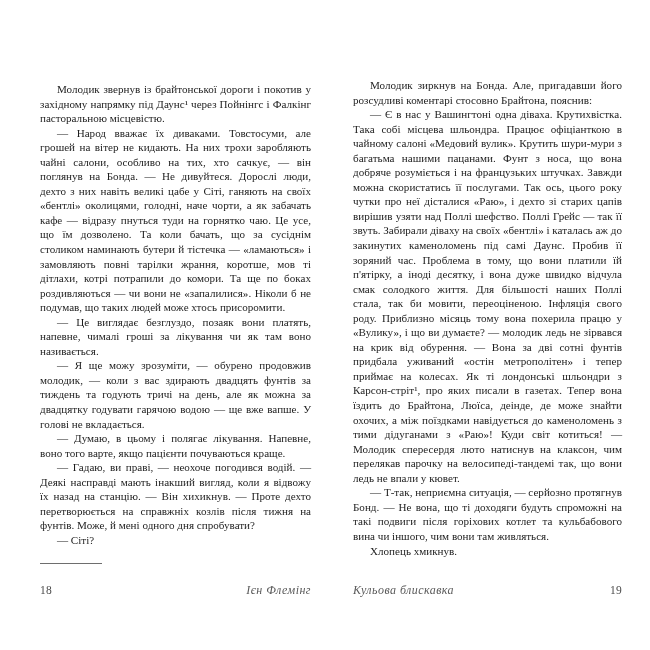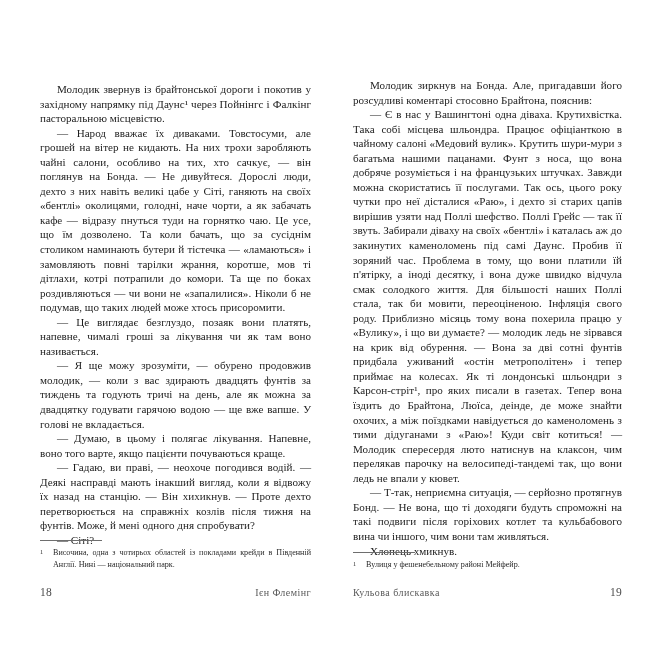--- a/index.html
+++ b/index.html
@@ -93,23 +93,24 @@
   .page-right .footer {
     left: 28px;
     right: 28px;
   }
   .folio {
     font-size: 11.5px;
     color: #4b4b4b;
     letter-spacing: 0.3px;
   }
   .running-head {
-    font-size: 10px;
+    font-size: 12px;
     color: #5a5a5a;
     letter-spacing: 0.45px;
+    font-style: italic;
   }
   .spacer { flex: 1 1 auto; }
 </style>
 </head>
 <body>
 
 <div class="spread">
 
   <div class="page page-left">
 
@@ -118,50 +119,39 @@
       <p><span>— Народ вважає їх диваками. Товстосуми, але грошей на вітер не кидають. На них трохи заробляють чайні салони, особливо на тих, хто сачкує, — він поглянув на Бонда. — Не дивуйтеся. Дорослі люди, дехто з них навіть великі цабе у Сіті, ганяють на своїх «бентлі» околицями, голодні, наче чорти, а як забачать кафе — відразу пнуться туди на горнятко чаю. Це усе, що їм дозволено. Та коли бачать, що за сусіднім столиком наминають бутери й тістечка — «ламаються» і замовляють повні тарілки жрання, коротше, мов ті дітлахи, котрі потрапили до комори. Та ще по боках роздивляються — чи вони не «запалилися». Ніколи б не подумав, що таких людей може хтось присоромити.</span></p>
       <p><span>— Це виглядає безглуздо, позаяк вони платять, напевне, чималі гроші за лікування чи як там воно називається.</span></p>
       <p><span>— Я ще можу зрозуміти, — обурено продовжив молодик, — коли з вас здирають двадцять фунтів за тиждень та годують тричі на день, але як можна за двадцятку годувати гарячою водою — ще вже вапше. У голові не вкладається.</span></p>
       <p><span>— Думаю, в цьому і полягає лікування. Напевне, воно того варте, якщо пацієнти почуваються краще.</span></p>
       <p><span>— Гадаю, ви праві, — неохоче погодився водій. — Деякі насправді мають інакший вигляд, коли я відвожу їх назад на станцію. — Він хихикнув. — Проте дехто перетворюється на справжніх козлів після тижня на фунтів. Може, й мені одного дня спробувати?</span></p>
       <p><span>— Сіті?</span></p>
     </div>
 
     <div class="footnotes">
       <div class="fn-rule"></div>
-      <div class="footnote">
-        <span class="fn-num">1</span>
-        <span class="fn-body">Височина, одна з чотирьох областей із покладами крейди в Південній Англії. Нині — національний парк.</span>
-      </div>
     </div>
 
     <div class="footer">
       <span class="folio">18</span>
       <span class="spacer"></span>
       <span class="running-head">Ієн Флемінг</span>
     </div>
 
   </div>
 
   <div class="page page-right">
 
     <div class="body-text">
       <p><span>Молодик зиркнув на Бонда. Але, пригадавши його розсудливі коментарі стосовно Брайтона, пояснив:</span></p>
       <p><span>— Є в нас у Вашингтоні одна діваха. Крутихвістка. Така собі місцева шльондра. Працює офіціанткою в чайному салоні «Медовий вулик». Крутить шури-мури з багатьма нашими пацанами. Фунт з носа, що вона добряче розуміється і на французьких штучках. Завжди можна скористатись її послугами. Так ось, цього року чутки про неї дісталися «Раю», і дехто зі старих цапів вирішив узяти над Поллі шефство. Поллі Грейс — так її звуть. Забирали діваху на своїх «бентлі» і каталась аж до закинутих каменоломень під самі Даунс. Пробив її зоряний час. Проблема в тому, що вони платили їй п'ятірку, а іноді десятку, і вона дуже швидко відчула смак солодкого життя. Для більшості наших Поллі стала, так би мовити, переоціненою. Інфляція свого роду. Приблизно місяць тому вона похерила працю у «Вулику», і що ви думаєте? — молодик ледь не зірвався на крик від обурення. — Вона за дві сотні фунтів придбала уживаний «остін метрополітен» і тепер приймає на колесах. Як ті лондонські шльондри з Карсон-стріт¹, про яких писали в газетах. Тепер вона їздить до Брайтона, Люїса, деінде, де може знайти охочих, а між поїздками навідується до каменоломень з тими дідуганами з «Раю»! Куди світ котиться! — Молодик спересердя люто натиснув на клаксон, чим перелякав парочку на велосипеді-тандемі так, що вони ледь не впали у кювет.</span></p>
       <p><span>— Т-так, неприємна ситуація, — серйозно протягнув Бонд. — Не вона, що ті доходяги будуть спроможні на такі подвиги після горіхових котлет та кульбабового вина чи іншого, чим вони там живляться.</span></p>
       <p><span>Хлопець хмикнув.</span></p>
     </div>
 
-    <div class="footnotes">
-      <div class="fn-rule"></div>
-      <div class="footnote">
-        <span class="fn-num">1</span>
-        <span class="fn-body">Вулиця у фешенебельному районі Мейфейр.</span>
-      </div>
-    </div>
 
     <div class="footer">
       <span class="running-head">Кульова блискавка</span>
       <span class="spacer"></span>
       <span class="folio">19</span>
     </div>
 
   </div>
 
 </div>

